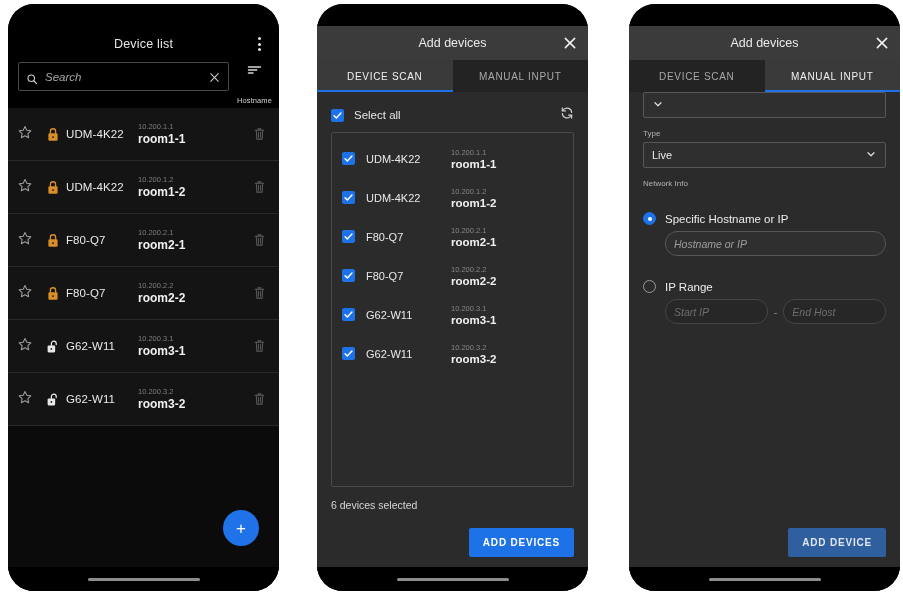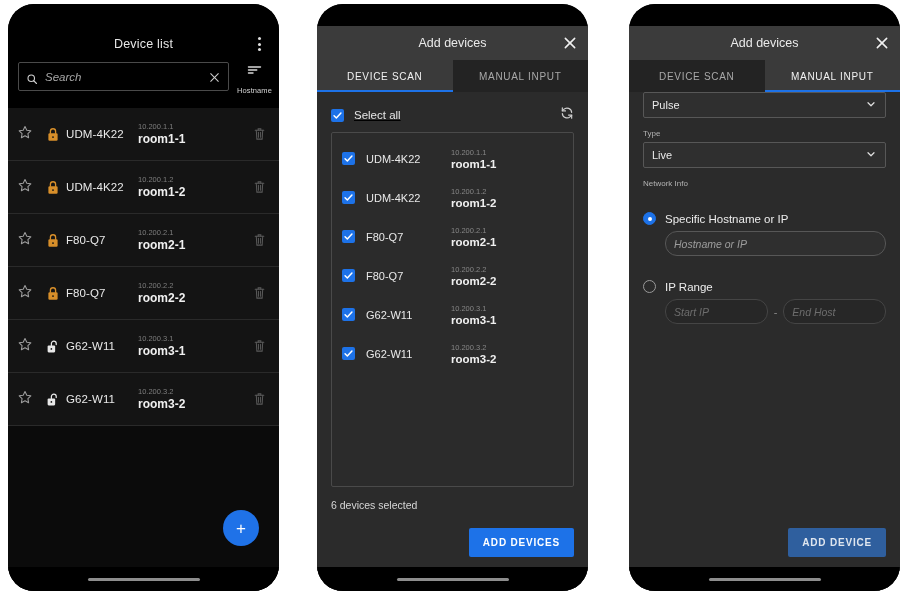--- a/index.html
+++ b/index.html
@@ -59,21 +59,21 @@
   .search-input {
     flex: 1 1 auto; background: transparent; border: 0; outline: none;
     color: #c9c9c9; font-size: 11.5px; font-style: italic;
     font-family: "Liberation Sans", sans-serif;
   }
   .search-input::placeholder { color: #a8a8a8; font-style: italic; }
   .clear-x { width: 13px; height: 13px; flex: 0 0 13px; cursor: pointer; }
 
   .sortbtn {
     width: 47px; display: flex; flex-direction: column; align-items: center;
-    gap: 10px; cursor: pointer; padding-top: 2px;
+    gap: 20px; cursor: pointer; padding-top: 2px;
   }
   .sortbtn .lbl { font-size: 7.5px; color: #d2d2d2; letter-spacing: .1px; }
 
   .list { flex: 1 1 auto; overflow: hidden; background: #0b0b0b; }
   .drow {
     height: 53px; display: flex; align-items: center;
     border-bottom: 1px solid #2a2a2a; background: #141414; padding: 0 0 0 10px;
   }
   .drow .star { width: 22px; flex: 0 0 22px; cursor: pointer; }
   .drow .lock { width: 26px; flex: 0 0 26px; display:flex; align-items:center; justify-content:center; }
@@ -110,21 +110,21 @@
   .tab.active { background: #3a3a3a; color: #f2f2f2; }
   .tab.active::after {
     content: ""; position: absolute; left: 0; right: 0; bottom: 0;
     height: 2px; background: #1d72e8;
   }
 
   .dlg-body { flex: 1 1 auto; padding: 0 14px; position: relative; background: #2b2b2b; }
 
   
   .selectall {
-    height: 34px; display: flex; align-items: center; gap: 10px; margin-top: 6px; text-decoration: underline;
+    height: 34px; display: flex; align-items: center; gap: 10px; margin-top: 6px;
   }
   .selectall .lbl { flex: 1 1 auto; color: #e6e6e6; font-size: 11.5px; }
 
   .cbox {
     width: 13px; height: 13px; flex: 0 0 13px; border-radius: 2px;
     background: #1d72e8; display: flex; align-items: center; justify-content: center;
   }
   .cbox svg { display: block; }
 
   .scanlist {
@@ -535,21 +535,20 @@
         </div>
 
         <div class="tabs">
           <div class="tab">DEVICE SCAN</div>
           <div class="tab active">MANUAL INPUT</div>
         </div>
 
         <div class="dlg-body">
 
           <div class="select-box">
-            <span class="val">Pulse</span>
             <span>
               <svg width="12" height="12" viewBox="0 0 24 24" fill="none" stroke="#e0e0e0" stroke-width="2.4" stroke-linecap="round" stroke-linejoin="round">
                 <polyline points="6,9.5 12,15.5 18,9.5"></polyline>
               </svg>
             </span>
           </div>
 
           <div class="field-label">Type</div>
           <div class="select-box">
             <span class="val">Live</span>

